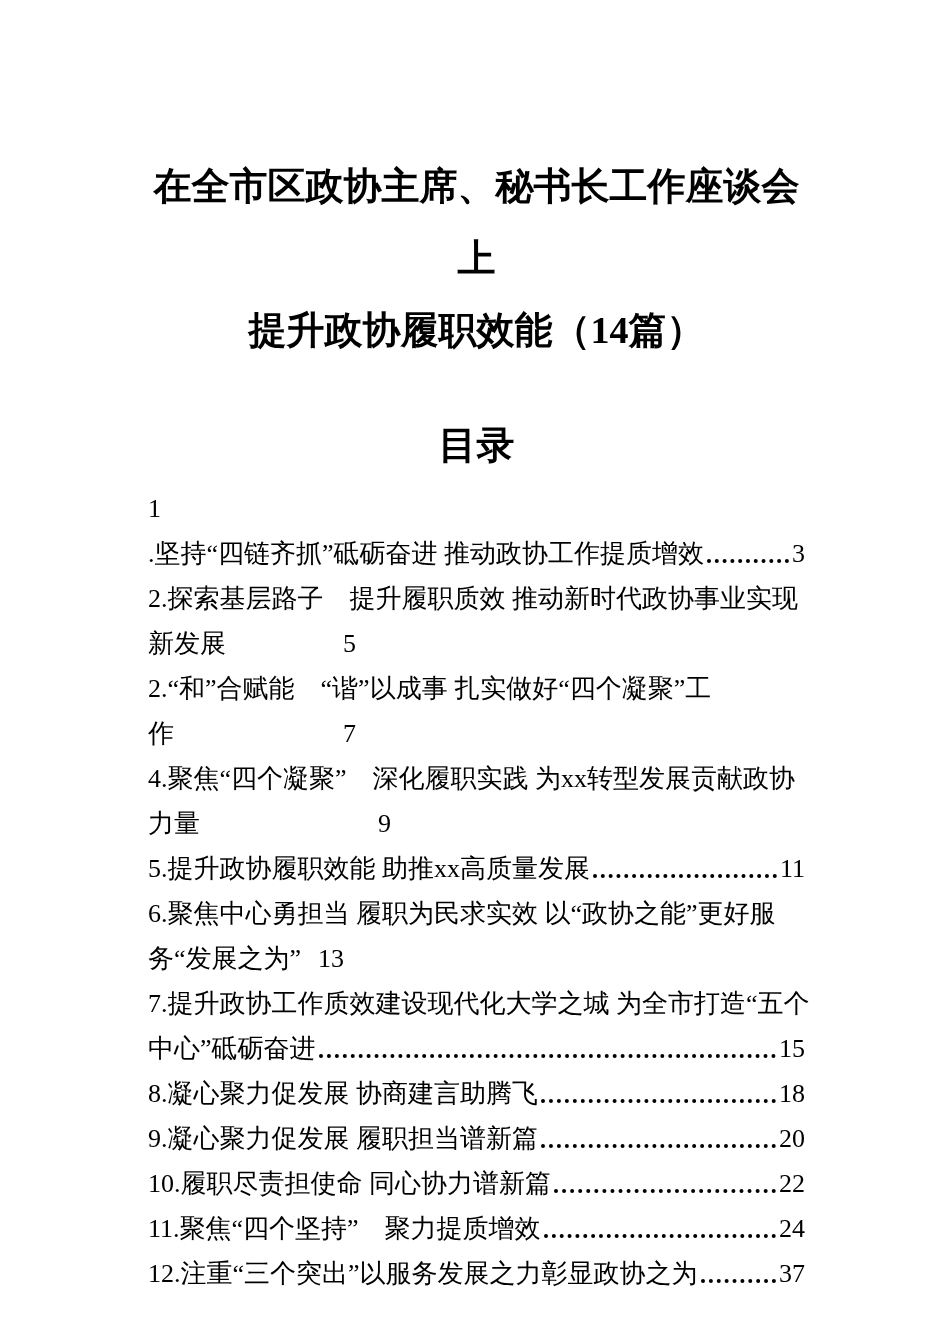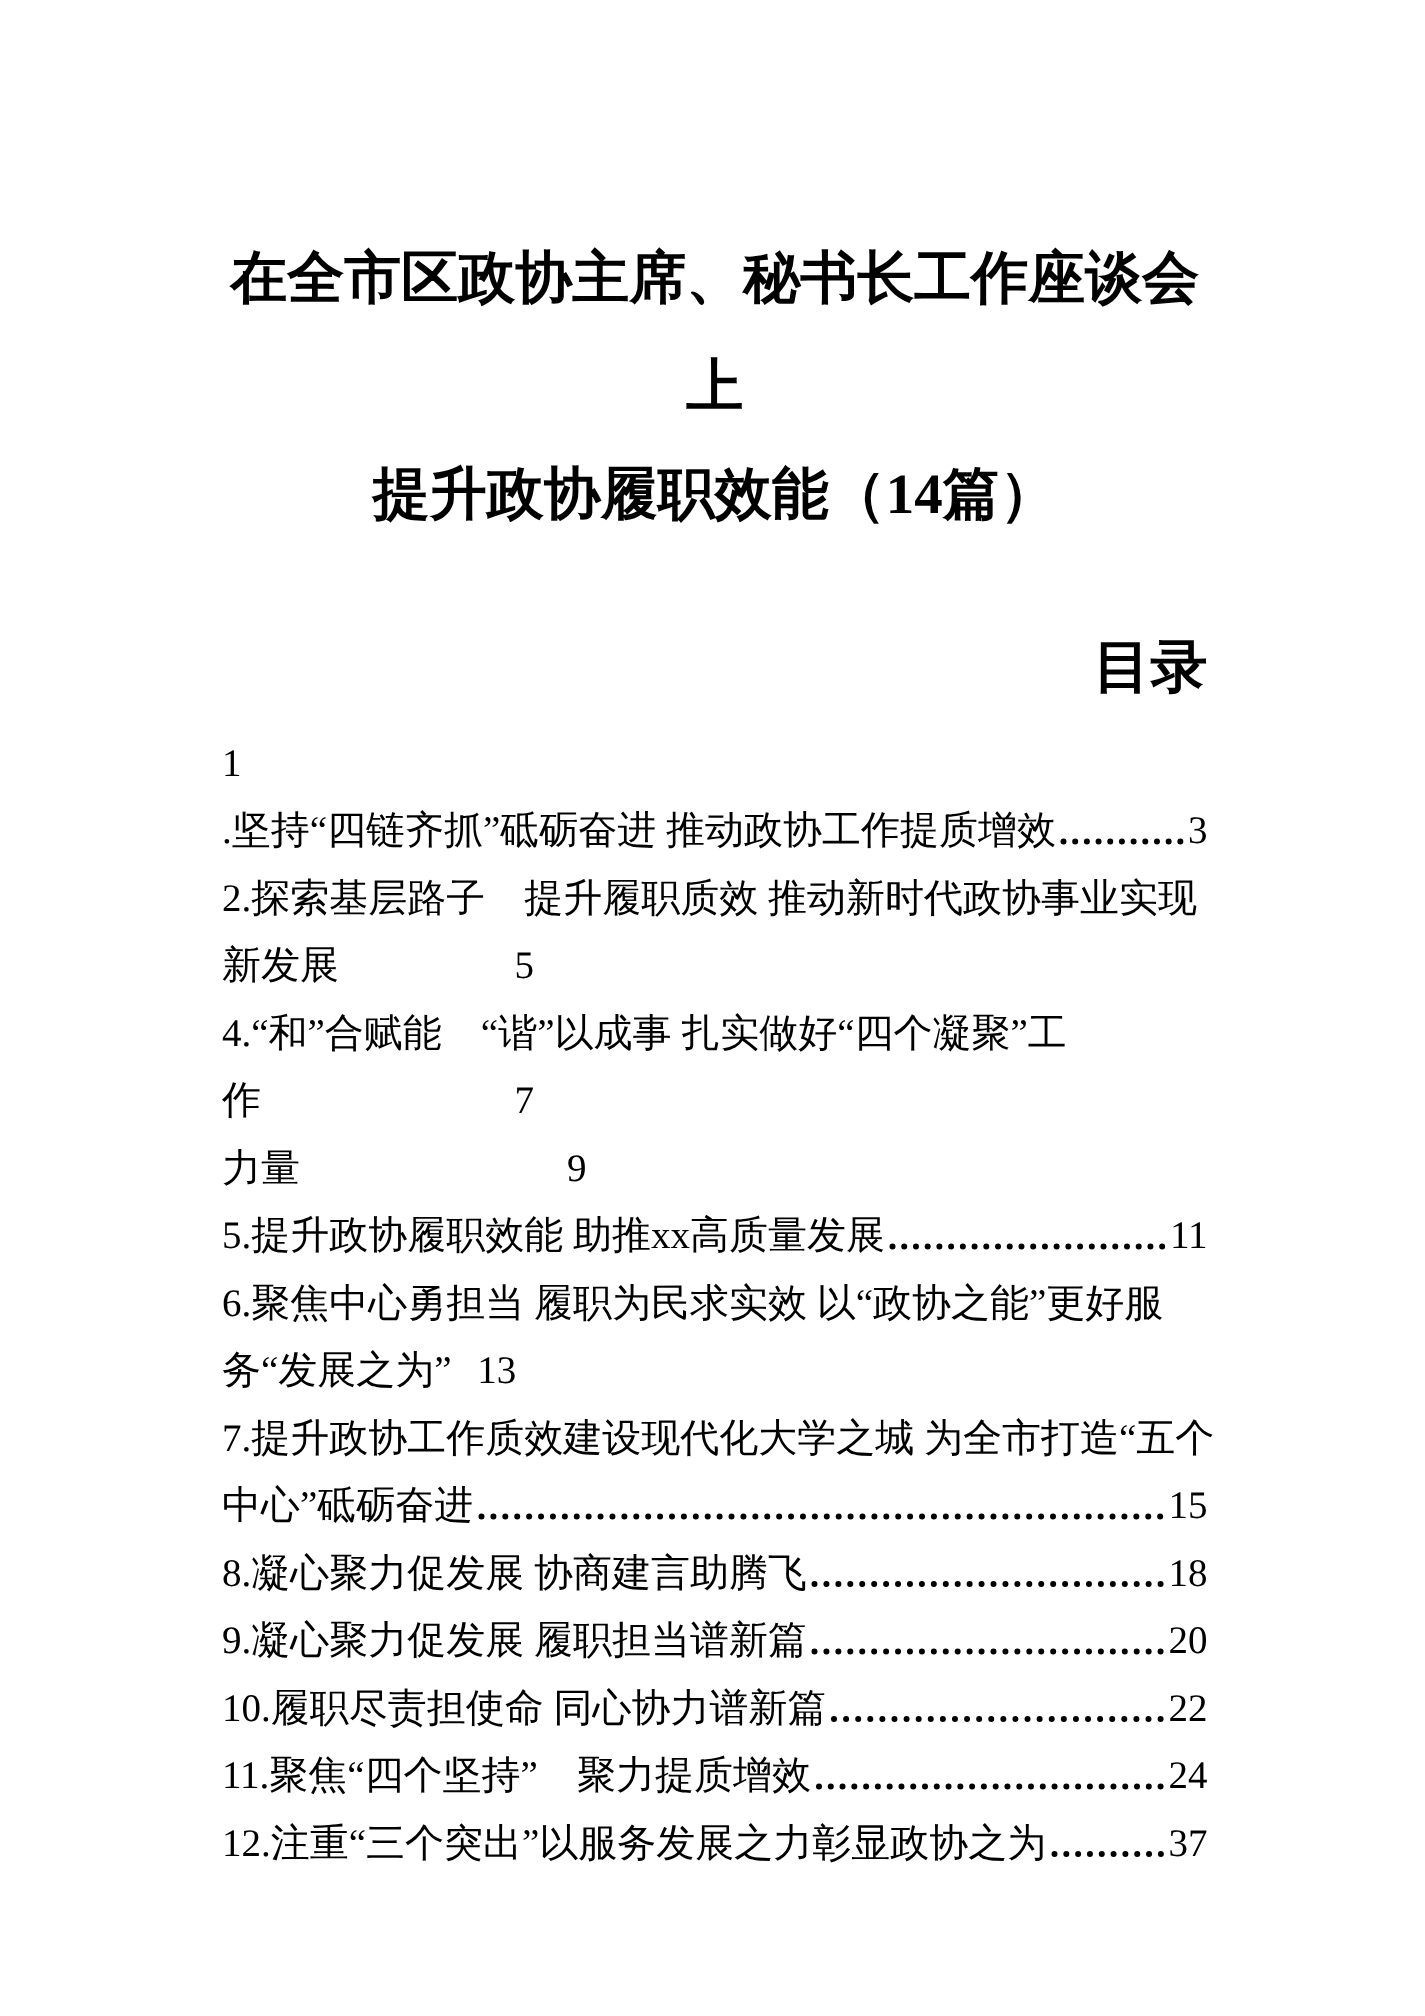--- a/index.html
+++ b/index.html
@@ -21,21 +21,21 @@
     font-weight:700;
     line-height:72px;
     text-align:center;
     letter-spacing:0;
   }
   .toc-heading {
     margin:50px 0 12px 0;
     font-size:38px;
     font-weight:700;
     line-height:58px;
-    text-align:right;
+    text-align:center;
   }
   .toc { font-size:26px; }
   .toc-line {
     display:flex;
     align-items:flex-end;
     height:45px;
     white-space:pre;
     overflow:visible;
   }
   .toc-text, .page-num { line-height:45px; display:inline-block; }
@@ -76,28 +76,31 @@
     <div class="toc-line">
       <span class="toc-text">2.探索基层路子　提升履职质效 推动新时代政协事业实现</span>
     </div>
     <div class="toc-line">
       <span class="toc-text">新发展</span>
       <span class="tab-spacer tab-a"></span>
       <span class="page-num">5</span>
     </div>
 
     <div class="toc-line">
-      <span class="toc-text">4.“和”合赋能　“谐”以成事 扎实做好“四个凝聚”工</span>
+      <span class="toc-text">2.“和”合赋能　“谐”以成事 扎实做好“四个凝聚”工</span>
     </div>
     <div class="toc-line">
       <span class="toc-text">作</span>
       <span class="tab-spacer tab-b"></span>
       <span class="page-num">7</span>
     </div>
 
+    <div class="toc-line">
+      <span class="toc-text">4.聚焦“四个凝聚”　深化履职实践 为xx转型发展贡献政协</span>
+    </div>
     <div class="toc-line">
       <span class="toc-text">力量</span>
       <span class="tab-spacer tab-c"></span>
       <span class="page-num">9</span>
     </div>
 
     <div class="toc-line">
       <span class="toc-text">5.提升政协履职效能 助推xx高质量发展</span>
       <span class="dot-leader"></span>
       <span class="page-num">11</span>

